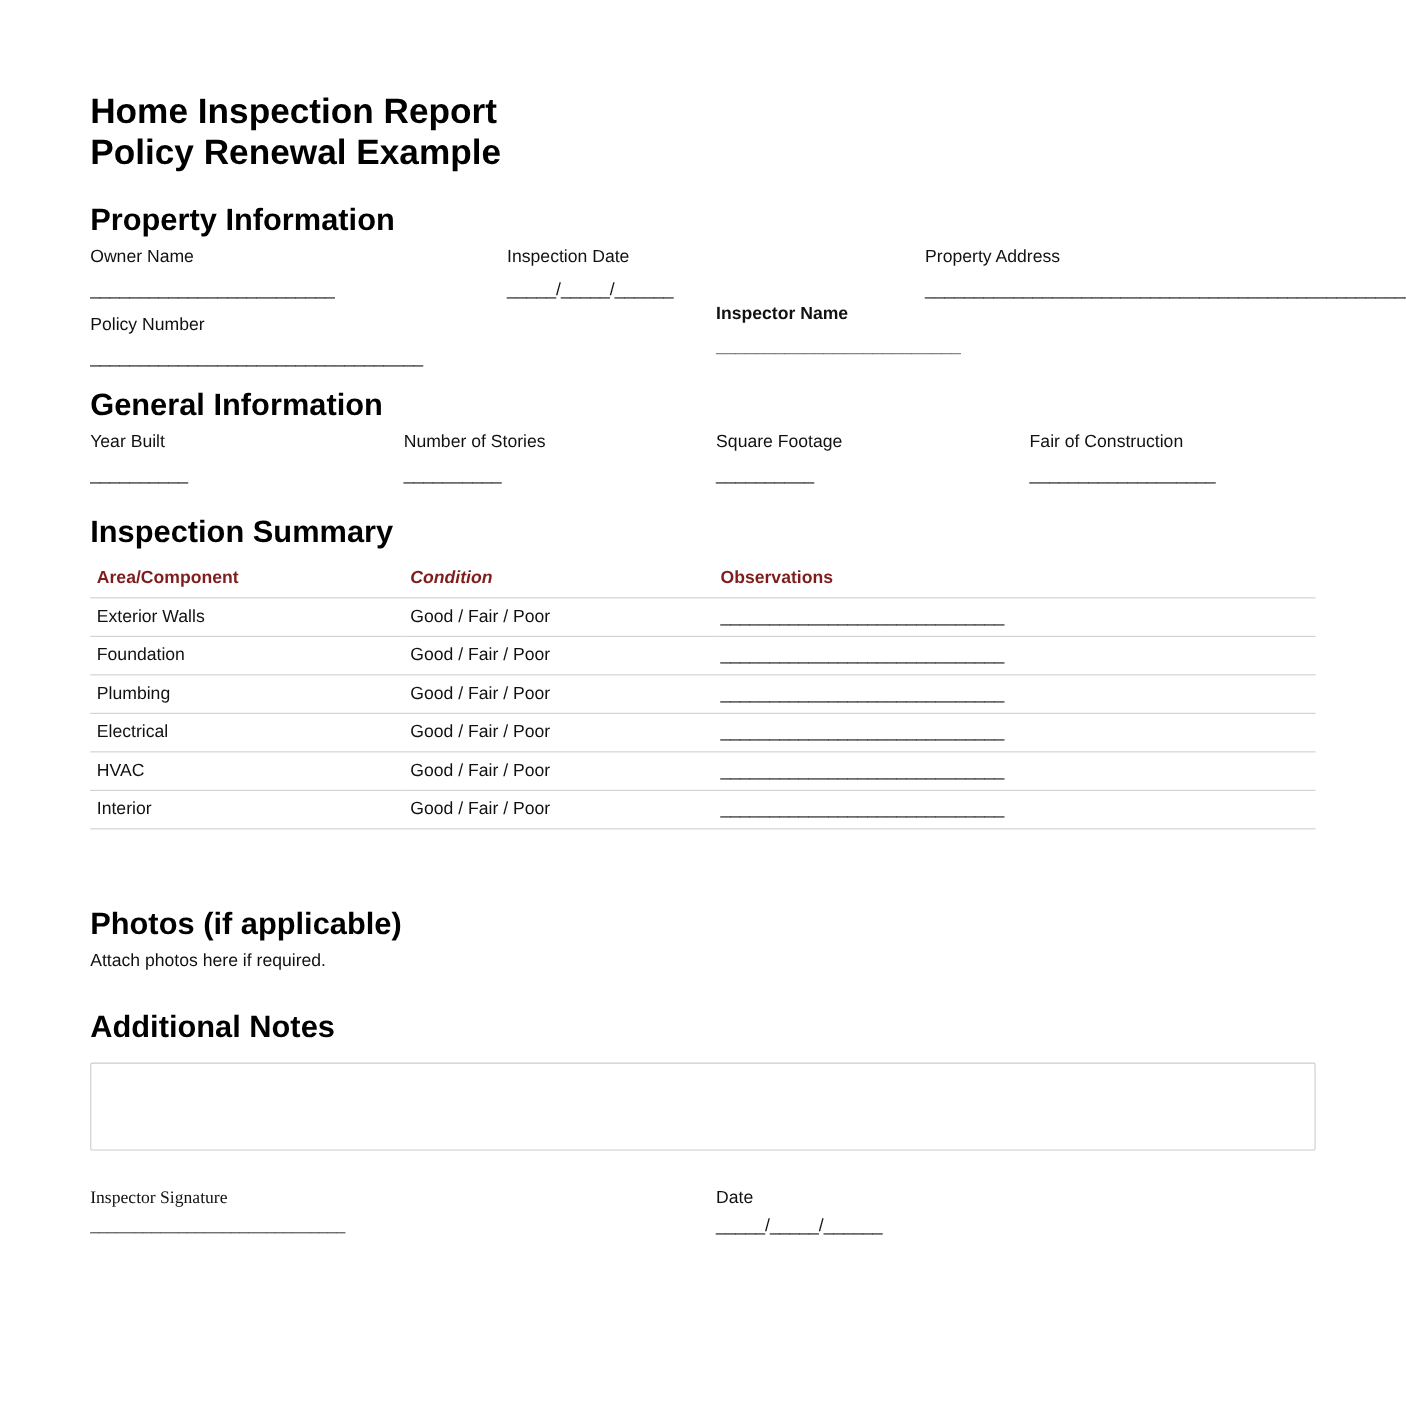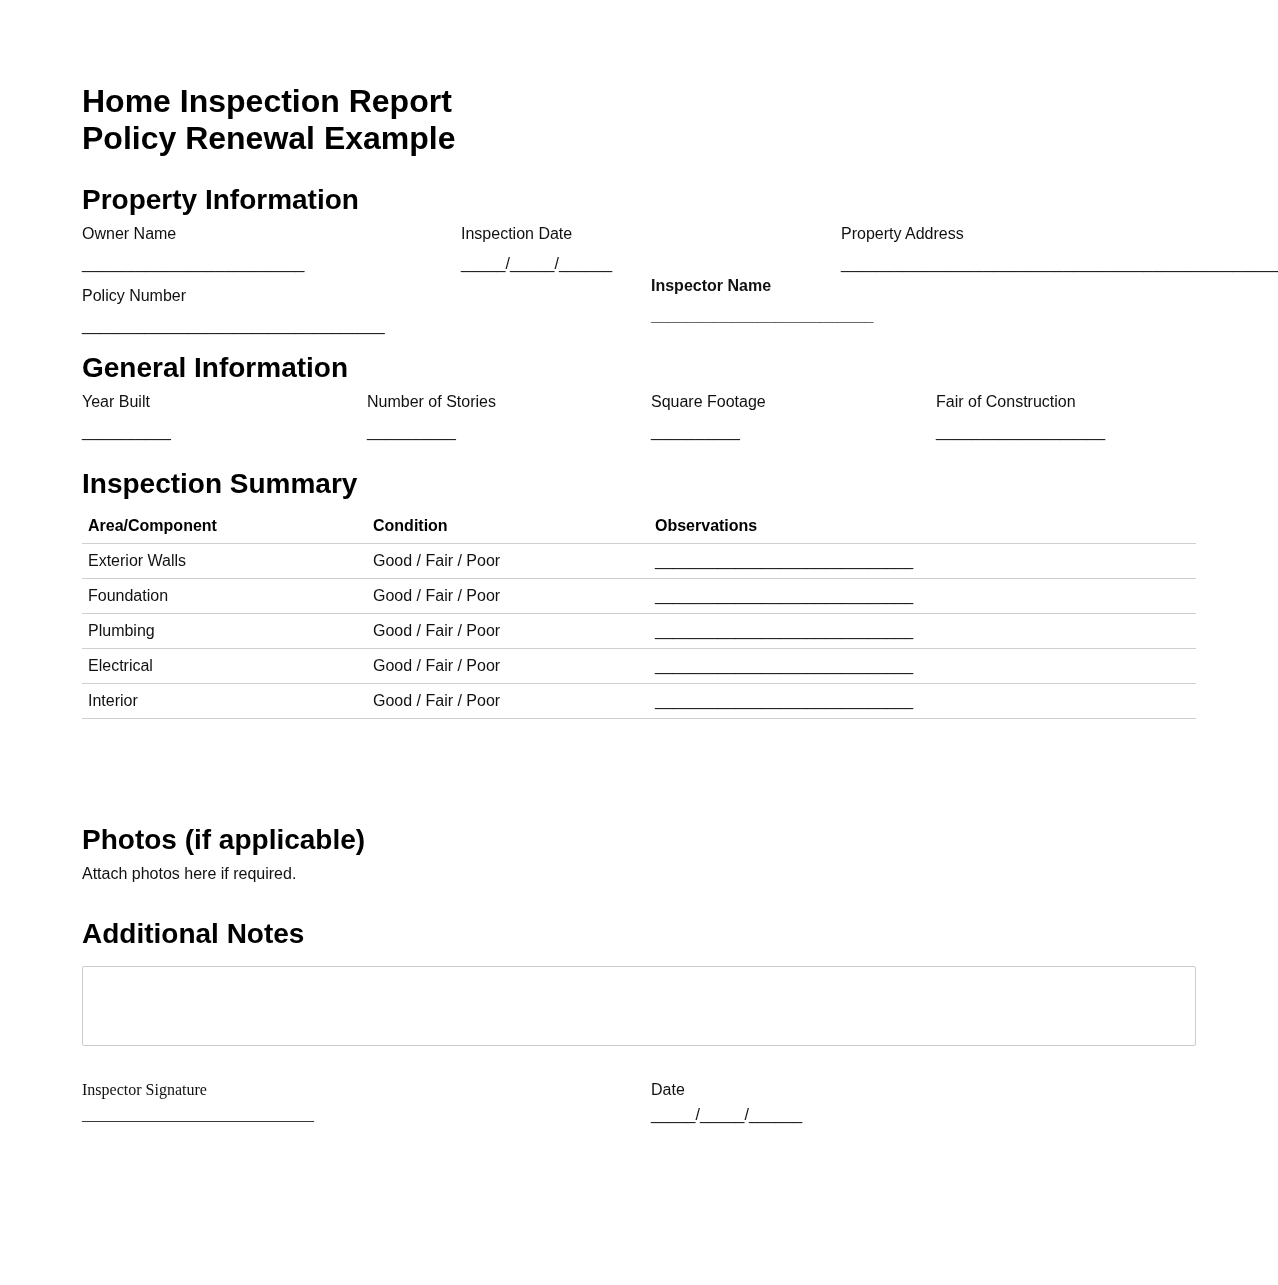--- a/index.html
+++ b/index.html
@@ -20,29 +20,29 @@
   .field {
     position: absolute; font-size: 16px; line-height: 18px; white-space: nowrap;
   }
   .field .label { display: block; height: 18px; }
   .field .blank { display: block; margin-top: 12px; height: 18px; letter-spacing: 0; }
   table.summary {
     position: absolute; left: 82px; top: 508px; width: 1114px;
     border-collapse: collapse; font-size: 16px; line-height: 18px;
   }
   table.summary th {
-    text-align: left; font-weight: bold; color: #000000;
+    text-align: left; font-weight: bold; color: #7f1d1d;
     padding: 8px 6px 8px 6px; height: 19px; border-bottom: 1px solid #cfcfcf;
   }
   table.summary td {
     padding: 8px 6px; height: 18px; border-bottom: 1px solid #cfcfcf;
     vertical-align: middle; white-space: nowrap;
   }
   .col1 { width: 273px; }
-  .col2 { width: 270px; }
+  .col2 { width: 270px; font-style: italic; }
   .note-text { position: absolute; left: 82px; top: 865px; font-size: 16px; line-height: 18px; }
   .notes-box {
     position: absolute; left: 82px; top: 966px; width: 1112px; height: 78px;
     border: 1px solid #cccccc; border-radius: 2px; background: #fff;
   }
 </style>
 </head>
 <body>
 
 <h1 class="abs title">
@@ -117,20 +117,25 @@
       <td>Plumbing</td>
       <td>Good / Fair / Poor</td>
       <td>_____________________________</td>
     </tr>
     <tr>
       <td>Electrical</td>
       <td>Good / Fair / Poor</td>
       <td>_____________________________</td>
     </tr>
     <tr>
+      <td>HVAC</td>
+      <td>Good / Fair / Poor</td>
+      <td>_____________________________</td>
+    </tr>
+    <tr>
       <td>Interior</td>
       <td>Good / Fair / Poor</td>
       <td>_____________________________</td>
     </tr>
   </tbody>
 </table>
 
 <h2 class="h2" style="top:826px;">Photos (if applicable)</h2>
 <div class="note-text">Attach photos here if required.</div>
 

